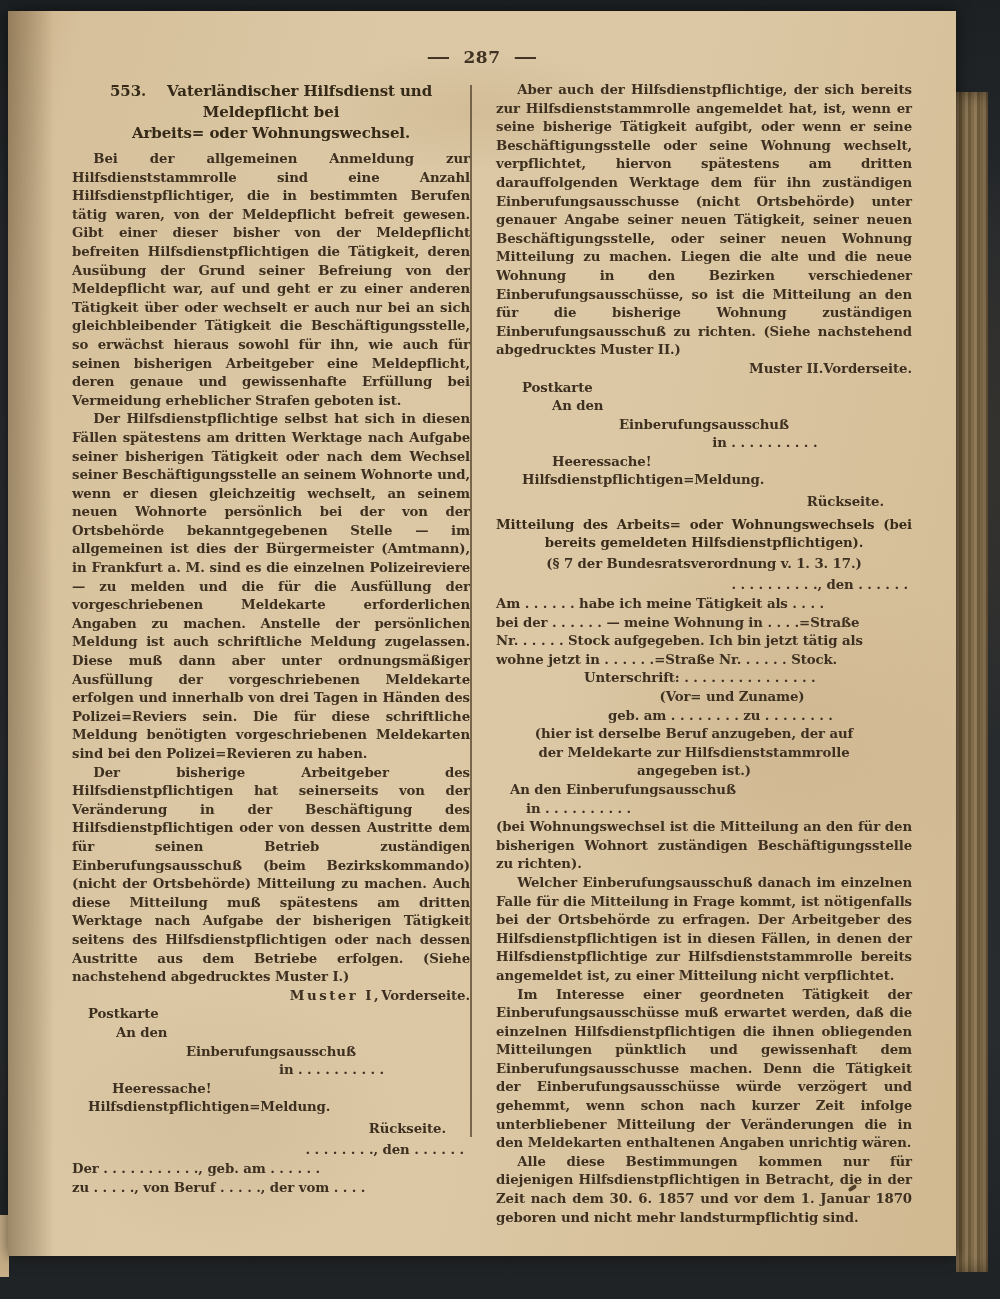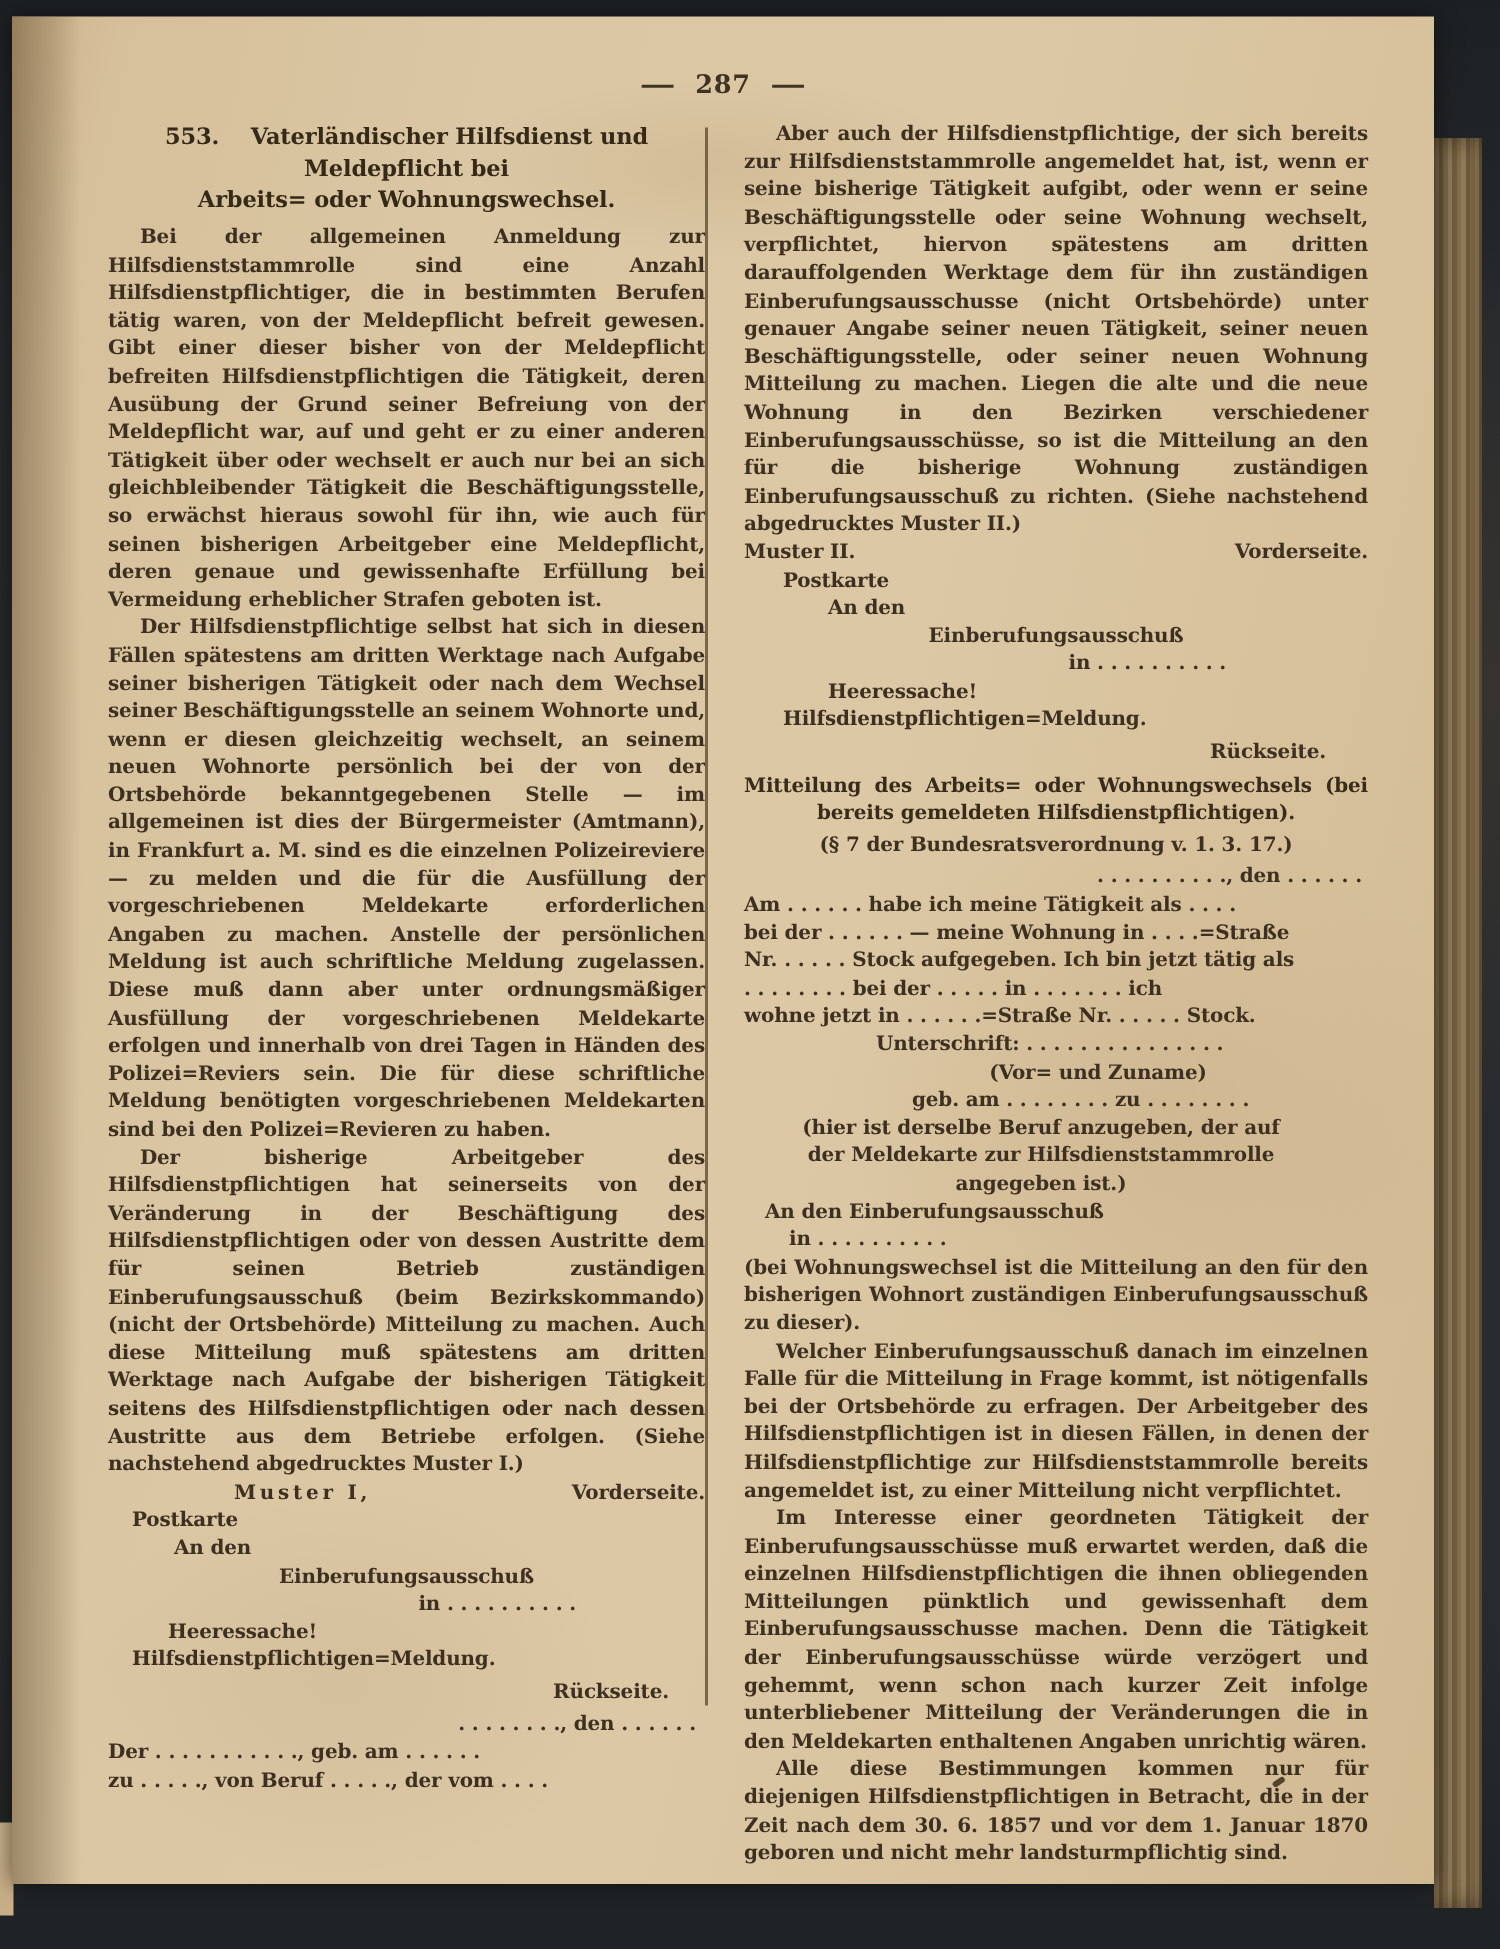--- a/index.html
+++ b/index.html
@@ -41,21 +41,21 @@
   .columns{position:relative;display:flex;margin-top:14px;padding:0 44px 0 64px;height:1168px;overflow:hidden;}
   .col-divider{position:absolute;left:462px;top:4px;width:2px;height:1052px;background:#56462f;opacity:.75;}
   .col-left{width:398px;margin-right:26px;}
   .col-right{flex:1;}
 
   .bodytext{font-size:13.3px;line-height:18.6px;font-weight:700;letter-spacing:-.1px;
     color:#3e3020;text-align:justify;}
   .para{margin:0;text-indent:1.6em;}
   .art-title{font-size:15px;line-height:21px;font-weight:bold;color:#352917;text-align:center;margin-bottom:6px;}
   .art-title .art-num{margin-right:21px;}
-  .row-split{display:flex;justify-content:space-between;font-weight:700;}
+  .row-split{display:flex;justify-content:flex-end;font-weight:700;}
   .spaced{letter-spacing:2.5px;}
   .center{text-align:center;}
   .right{text-align:right;}
   .form-head{font-weight:bold;color:#382b19;text-align:justify;text-align-last:center;margin:4px 0 2px 0;}
   .note-block{width:330px;margin-left:33px;text-align:center;}
   .nb{font-weight:700;}
 </style>
 </head>
 <body>
 
@@ -119,29 +119,28 @@
       <div style="padding-left:26px">Hilfsdienstpflichtigen=Meldung.</div>
       <div class="right" style="padding-right:28px;margin:3px 0">Rückseite.</div>
 
       <div class="form-head">Mitteilung des Arbeits= oder Wohnungswechsels (bei bereits gemeldeten Hilfsdienstpflichtigen).</div>
       <div class="center" style="margin-bottom:3px">(§ 7 der Bundesratsverordnung v. 1. 3. 17.)</div>
 
       <div class="right" style="padding-right:4px">. . . . . . . . . ., den . . . . . .</div>
       <div>Am . . . . . . habe ich meine Tätigkeit als . . . .</div>
       <div>bei der . . . . . . — meine Wohnung in . . . .=Straße</div>
       <div>Nr. . . . . . Stock aufgegeben. Ich bin jetzt tätig als</div>
-      <div>. . . . . . . . bei der . . . . . in . . . . . . . ich</div>
       <div>wohne jetzt in . . . . . .=Straße Nr. . . . . . Stock.</div>
       <div style="padding-left:88px">Unterschrift: . . . . . . . . . . . . . . .</div>
       <div class="center" style="padding-left:56px">(Vor= und Zuname)</div>
       <div style="padding-left:112px">geb. am . . . . . . . . zu . . . . . . . .</div>
       <div class="note-block">(hier ist derselbe Beruf anzugeben, der auf der Meldekarte zur Hilfsdienststammrolle angegeben ist.)</div>
       <div style="padding-left:14px">An den Einberufungsausschuß</div>
       <div style="padding-left:30px">in . . . . . . . . . .</div>
-      <div>(bei Wohnungswechsel ist die Mitteilung an den für den bisherigen Wohnort zuständigen Einberufungsausschuß zu dieser).</div>
+      <div>(bei Wohnungswechsel ist die Mitteilung an den für den bisherigen Wohnort zuständigen Beschäftigungsstelle zu richten).</div>
 
       <p class="para">Welcher Einberufungsausschuß danach im einzelnen Falle für die Mitteilung in Frage kommt, ist nötigenfalls bei der Ortsbehörde zu erfragen. Der Arbeitgeber des Hilfsdienstpflichtigen ist in diesen Fällen, in denen der Hilfsdienstpflichtige zur Hilfsdienststammrolle bereits angemeldet ist, zu einer Mitteilung nicht verpflichtet.</p>
       <p class="para">Im Interesse einer geordneten Tätigkeit der Einberufungsausschüsse muß erwartet werden, daß die einzelnen Hilfsdienstpflichtigen die ihnen obliegenden Mitteilungen pünktlich und gewissenhaft dem Einberufungsausschusse machen. Denn die Tätigkeit der Einberufungsausschüsse würde verzögert und gehemmt, wenn schon nach kurzer Zeit infolge unterbliebener Mitteilung der Veränderungen die in den Meldekarten enthaltenen Angaben unrichtig wären.</p>
       <p class="para">Alle diese Bestimmungen kommen nur für diejenigen Hilfsdienstpflichtigen in Betracht, die in der Zeit nach dem 30. 6. 1857 und vor dem 1. Januar 1870 geboren und nicht mehr landsturmpflichtig sind.</p>
 
     </div>
   </div>
 </div>
 
 <div class="ink-mark"></div>

